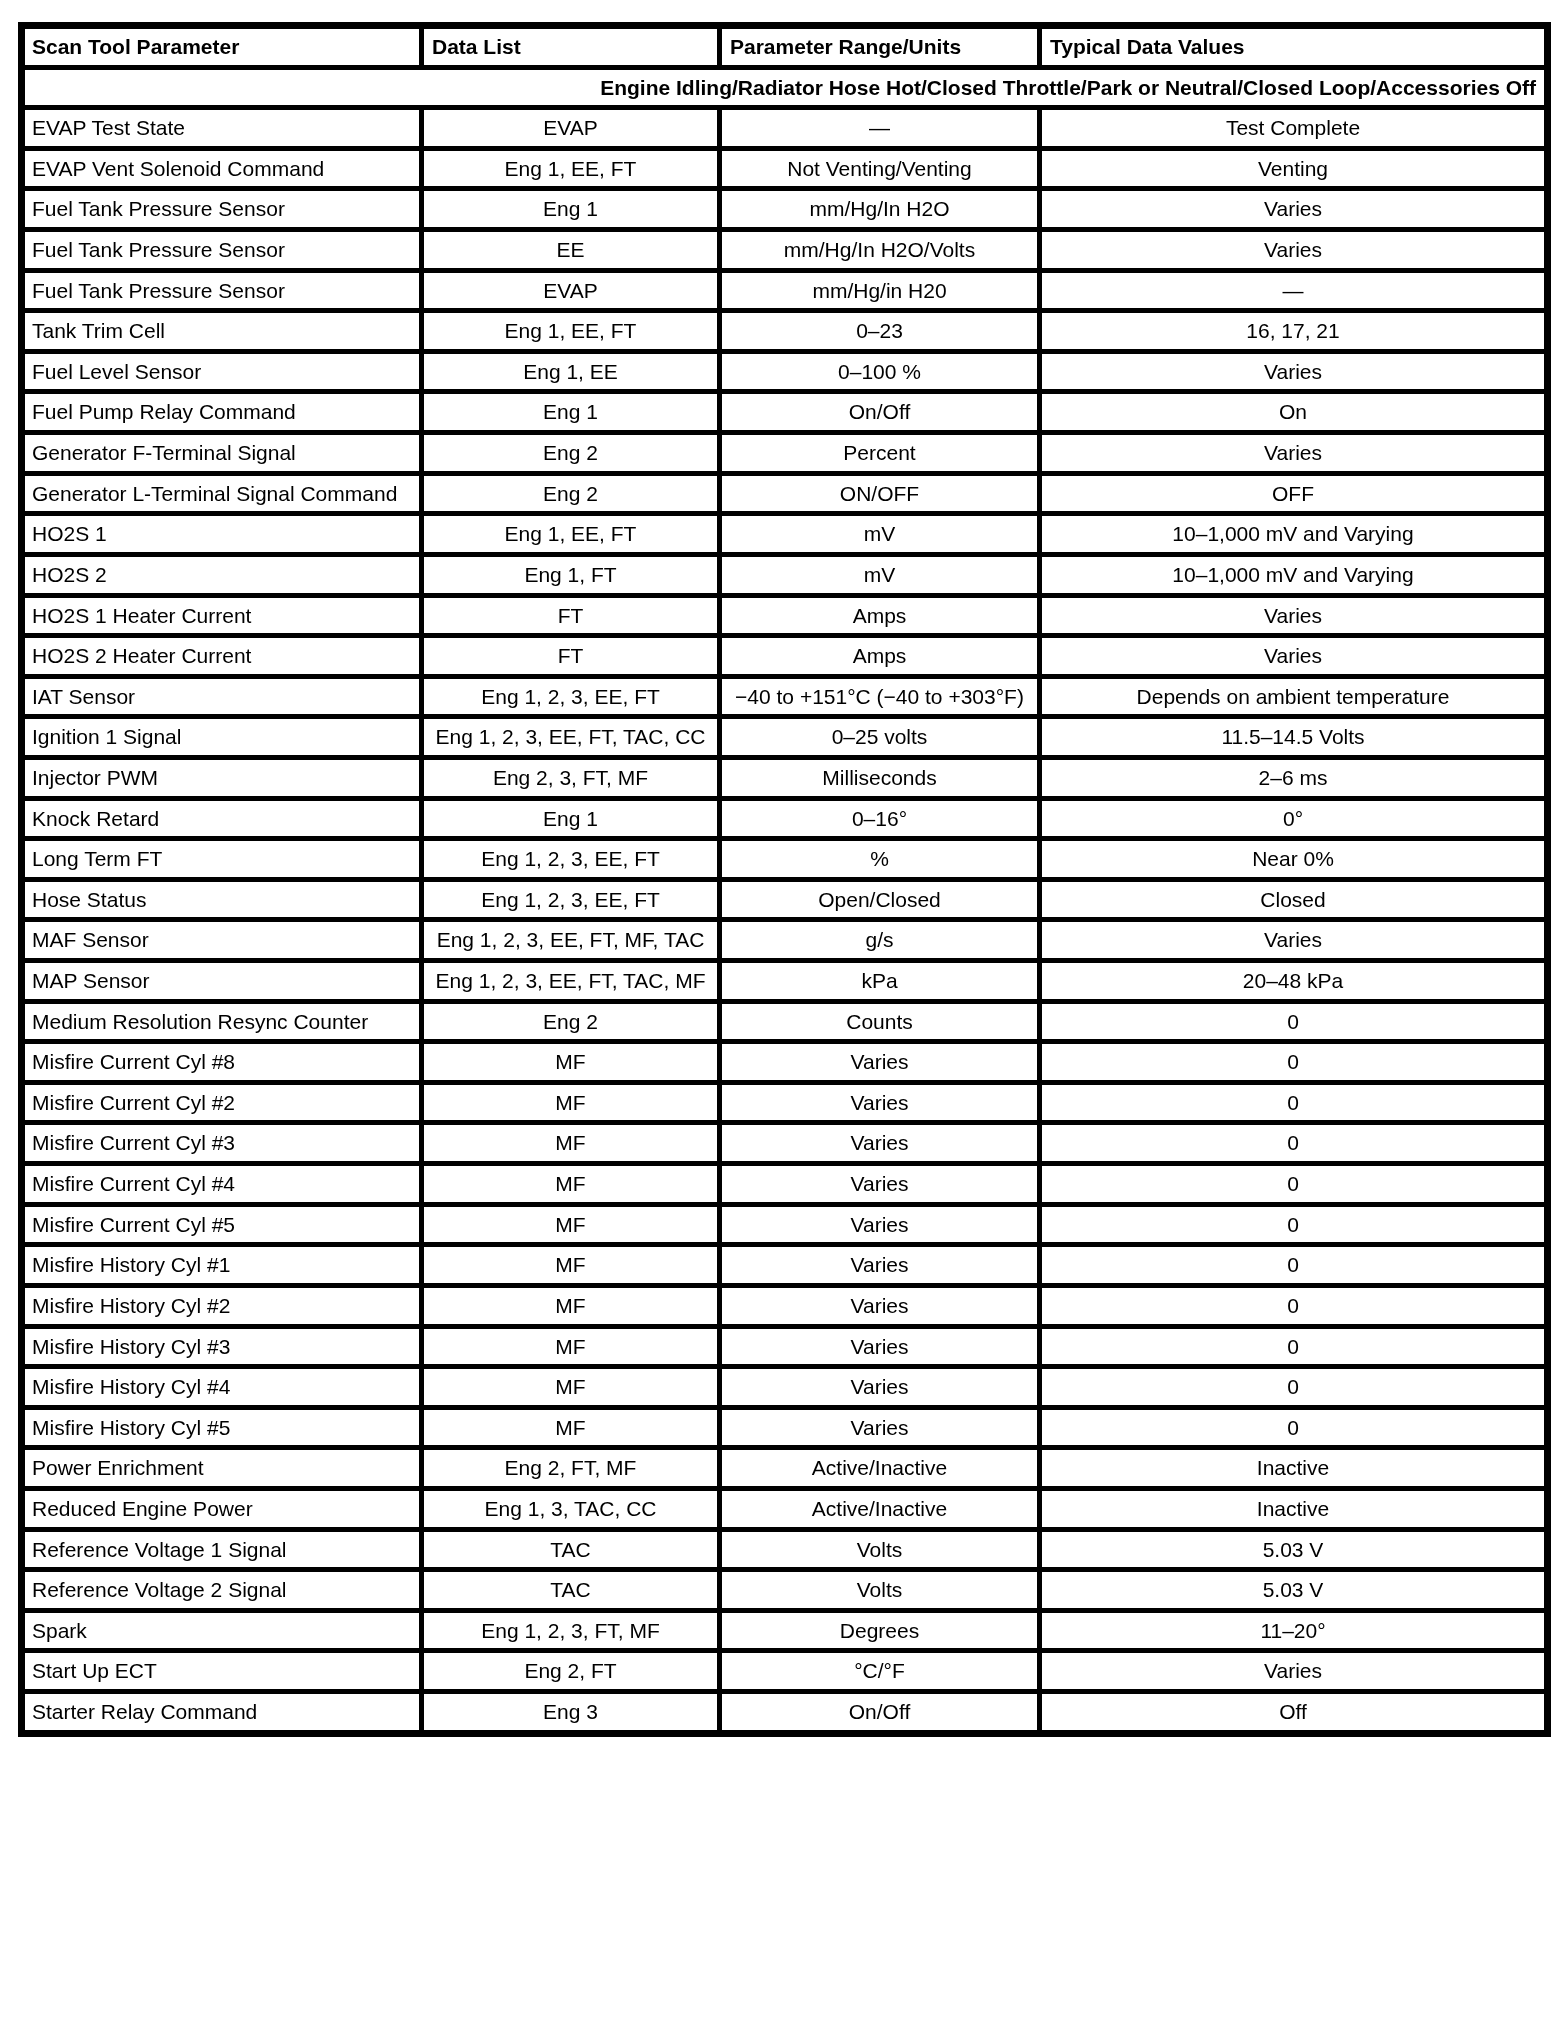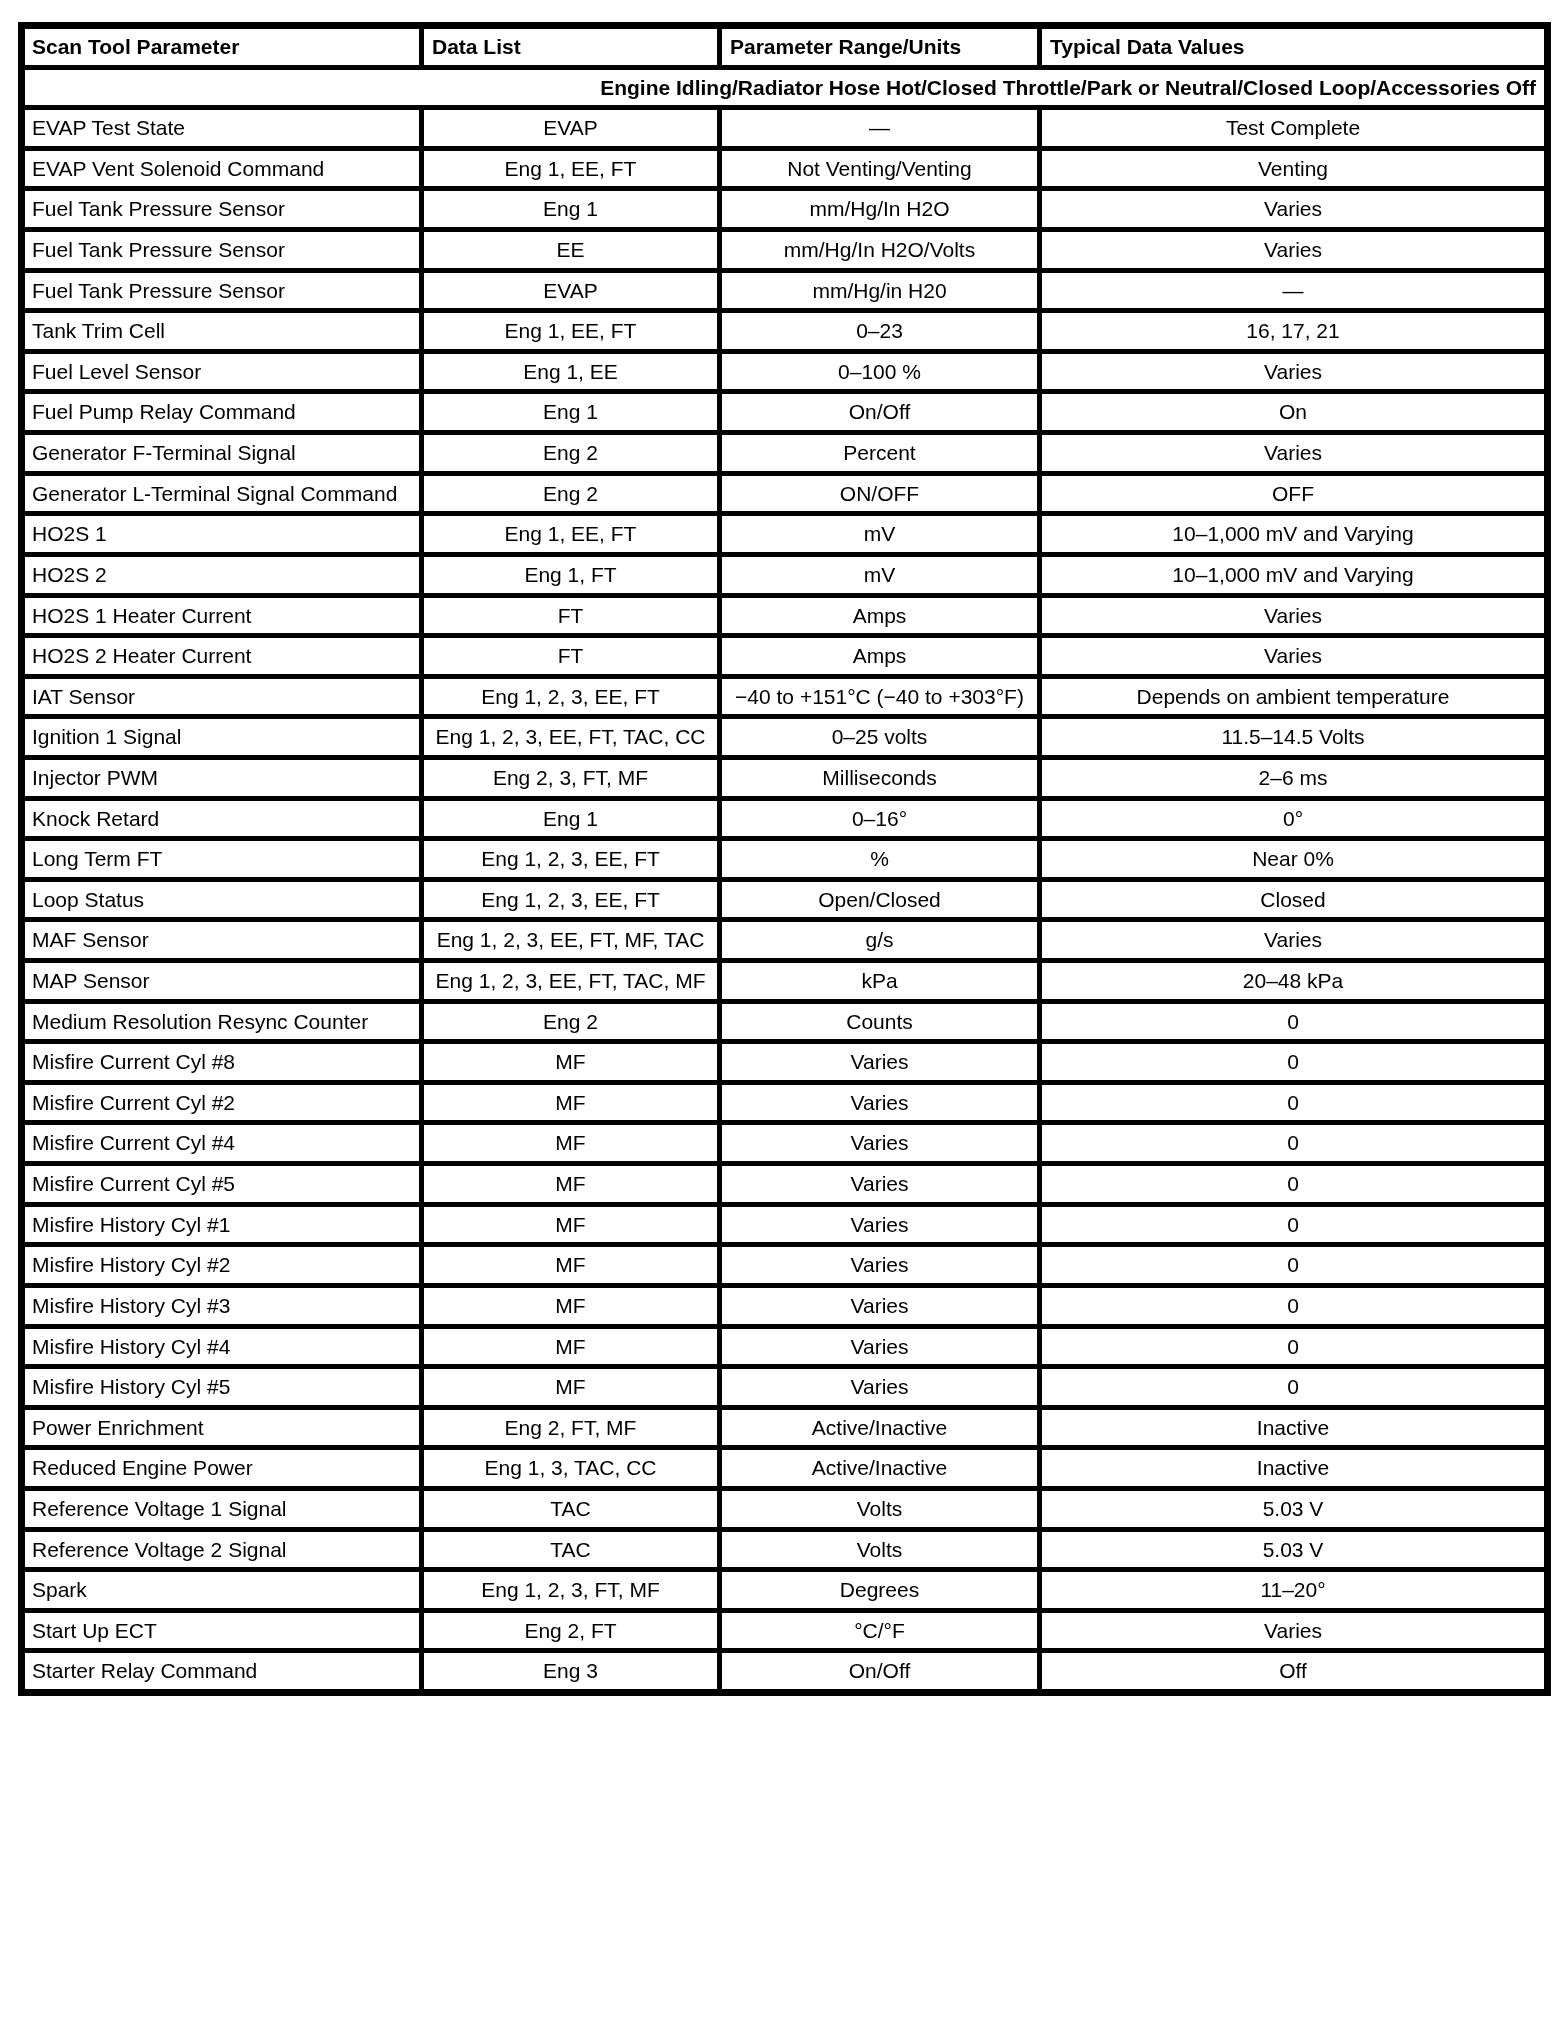--- a/index.html
+++ b/index.html
@@ -181,21 +181,21 @@
           <td>0–16°</td>
           <td>0°</td>
         </tr>
         <tr>
           <td class="left">Long Term FT</td>
           <td>Eng 1, 2, 3, EE, FT</td>
           <td>%</td>
           <td>Near 0%</td>
         </tr>
         <tr>
-          <td class="left">Loop Status</td>
+          <td class="left">Hose Status</td>
           <td>Eng 1, 2, 3, EE, FT</td>
           <td>Open/Closed</td>
           <td>Closed</td>
         </tr>
         <tr>
           <td class="left">MAF Sensor</td>
           <td>Eng 1, 2, 3, EE, FT, MF, TAC</td>
           <td>g/s</td>
           <td>Varies</td>
         </tr>
@@ -212,20 +212,26 @@
           <td>0</td>
         </tr>
         <tr>
           <td class="left">Misfire Current Cyl #8</td>
           <td>MF</td>
           <td>Varies</td>
           <td>0</td>
         </tr>
         <tr>
           <td class="left">Misfire Current Cyl #2</td>
+          <td>MF</td>
+          <td>Varies</td>
+          <td>0</td>
+        </tr>
+        <tr>
+          <td class="left">Misfire Current Cyl #3</td>
           <td>MF</td>
           <td>Varies</td>
           <td>0</td>
         </tr>
         <tr>
           <td class="left">Misfire Current Cyl #4</td>
           <td>MF</td>
           <td>Varies</td>
           <td>0</td>
         </tr>

